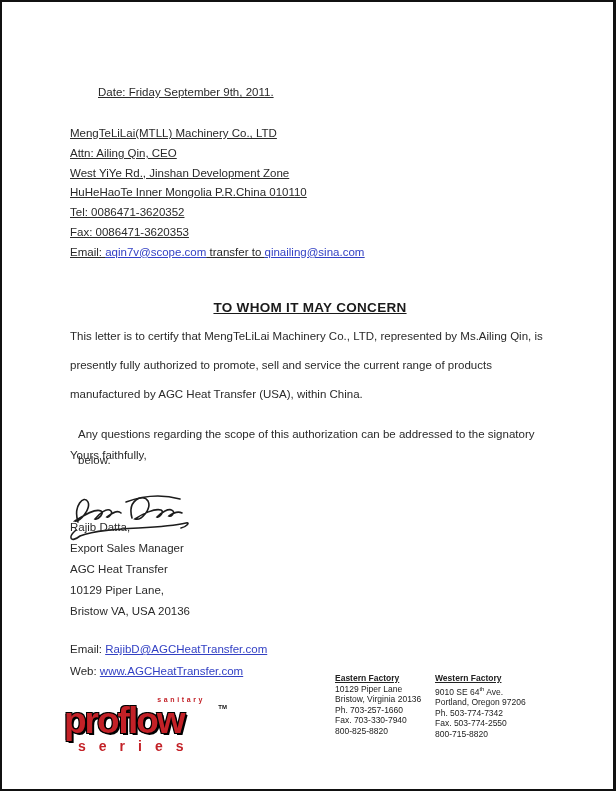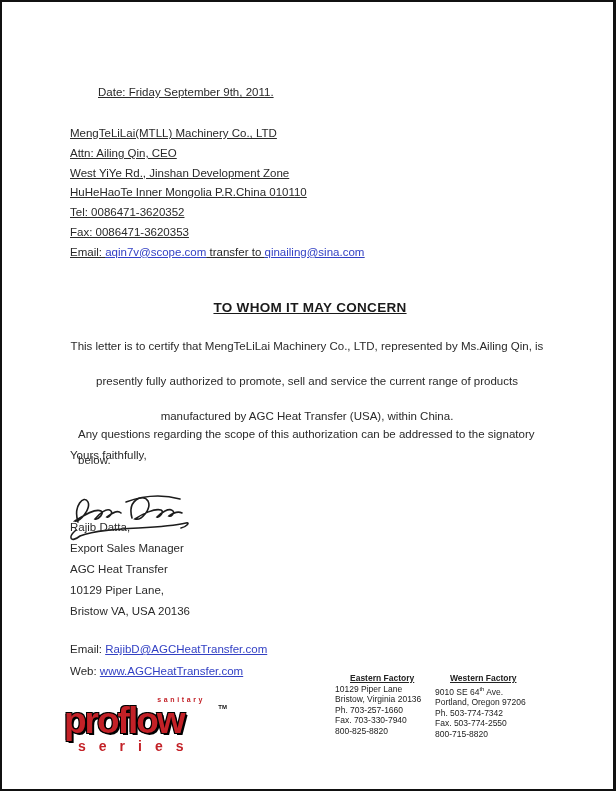--- a/index.html
+++ b/index.html
@@ -40,32 +40,32 @@
 
   
   .date-line { left: 68px; top: 84px; text-decoration: underline; margin-left: 28px; }
   .recipient { left: 68px; top: 122px; line-height: 19.8px; text-decoration: underline; }
   .letter-link { color: #3341c4; text-decoration: underline; cursor: pointer; }
   .heading {
     left: 0; top: 298px; width: 616px; text-align: center;
     font-size: 13.5px; font-weight: bold; text-decoration: underline;
     letter-spacing: 0.3px; color: #1a1a1a;
   }
-  .para1 { left: 68px; top: 327px; width: 474px; line-height: 35px; text-align: center; }
+  .para1 { left: 68px; top: 320px; width: 474px; line-height: 29px; }
   .para2 { left: 68px; top: 419px; width: 490px; line-height: 26.3px; margin-left: 8px; }
   .closing { left: 68px; top: 447px; }
   .signature-svg { left: 62px; top: 484px; }
   .sig-block { left: 68px; top: 515px; line-height: 21px; }
   .sig-contact { left: 68px; top: 637px; line-height: 21.5px; }
 
   
   .factory-col { top: 671px; width: 100px; font-size: 8.5px; line-height: 10.6px; color: #222; }
   .factory-col.east { left: 333px; }
   .factory-col.west { left: 433px; }
-  .factory-title { font-weight: bold; text-decoration: underline; margin-left: 15px; }
+  .factory-title { font-weight: bold; text-decoration: underline; }
   .factory-col sup { font-size: 6px; }
 
   .proflow { left: 62px; top: 694px; width: 165px; height: 52px; }
   .proflow-word {
     position: absolute; left: 0; top: 6px;
     font-size: 37px; font-weight: bold; letter-spacing: -2px; line-height: 1;
     color: #c32127;
     text-shadow: -1px -1px 0 #000, 1px -1px 0 #000, -1px 1px 0 #000,
                  1px 1px 0 #000, 2px 2px 0 #000;
   }

